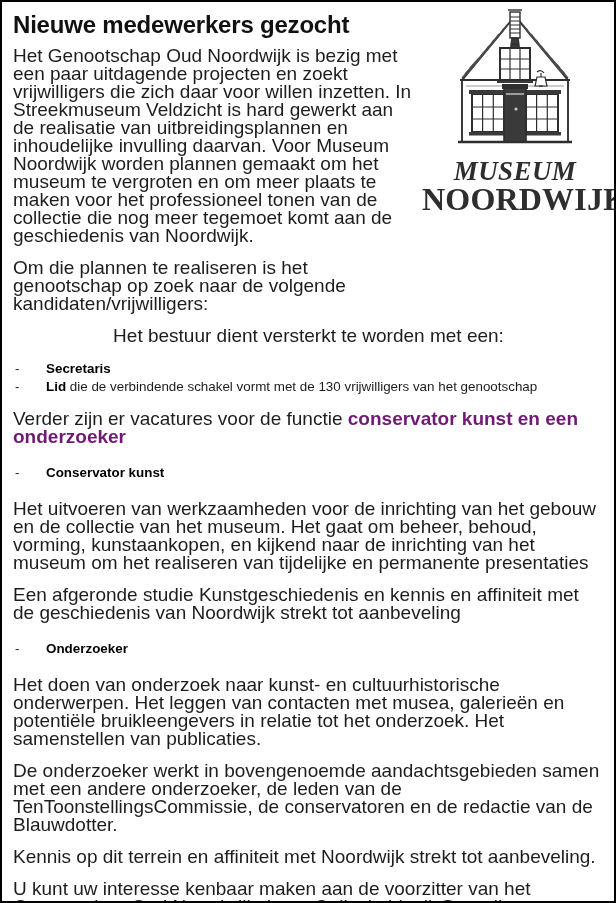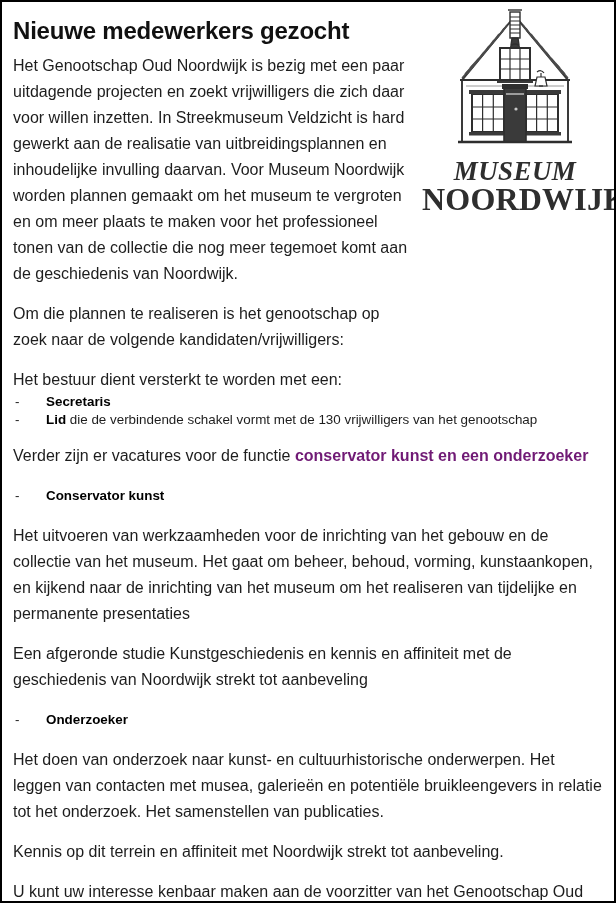--- a/index.html
+++ b/index.html
@@ -28,21 +28,21 @@
     height: 100%;
     padding: 7px 10px 0 11px;
   }
 
   
   .doc-title {
     font-size: 24px;
     font-weight: bold;
     letter-spacing: -0.2px;
     line-height: 28px;
-    margin: 8px 0 0 0;
+    margin: 2px 0 0 0;
     color: #111111;
   }
 
   
   .logo {
     position: absolute;
     top: 6px;
     right: 6px;
     width: 186px;
     height: 208px;
@@ -64,25 +64,25 @@
   .logo-word-1 { font-size: 27px; letter-spacing: 0.4px; font-style: italic; }
   .logo-word-2 { font-size: 32px; letter-spacing: 0.2px; }
 
   
   .flow {
     position: relative;
     padding-top: 8px;
   }
   p.para {
     margin: 0 0 14px 0;
-    font-size: 16px;
-    line-height: 26px;
-    color: #1d1d1d;
-  }
-  p.para.tight { margin-bottom: 0; }
+    font-size: 19px;
+    line-height: 18px;
+    color: #1d1d1d;
+  }
+  p.para.tight { margin-bottom: 15px; text-align: center; }
   p.para b, p.para strong { font-weight: bold; color: #701a75; }
 
   .narrow { max-width: 404px; }
 
   
   ul.dashlist {
     list-style: none;
     margin: 0 0 14px 0;
     padding: 0;
   }
@@ -260,19 +260,20 @@
 
       <div class="spacer-sm"></div>
 
       <div class="subhead">
         <span class="dash">-</span><span>Onderzoeker</span>
       </div>
 
       <div class="spacer-sm"></div>
 
       <p class="para">Het doen van onderzoek naar kunst- en cultuurhistorische onderwerpen. Het leggen van contacten met musea, galerieën en potentiële bruikleengevers in relatie tot het onderzoek. Het samenstellen van publicaties.</p>
+      <p class="para">De onderzoeker werkt in bovengenoemde aandachtsgebieden samen met een andere onderzoeker, de leden van de TenToonstellingsCommissie, de conservatoren en de redactie van de Blauwdotter.</p>
       <p class="para">Kennis op dit terrein en affiniteit met Noordwijk strekt tot aanbeveling.</p>
 
       <p class="para">U kunt uw interesse kenbaar maken aan de voorzitter van het Genootschap Oud Noordwijk, Leon Guijt via irlguijt@gmail.com. Nadere informatie is op te vragen bij Harm Dragt, bestuurslid van het genootschap; tel. 0648007337 of info@excapite.nl.</p>
 
     </div>
   </div>
 </div>
 
 </body></html>

